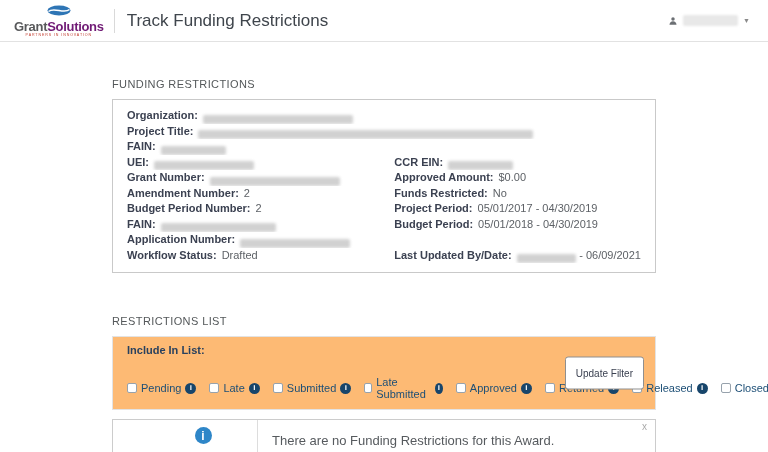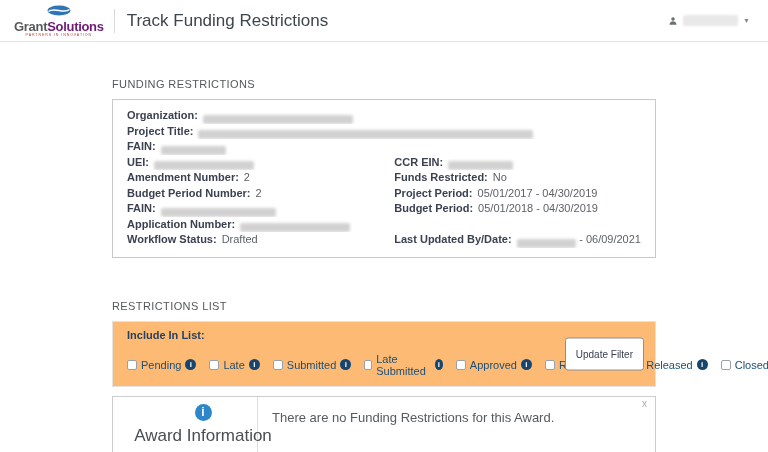--- a/index.html
+++ b/index.html
@@ -36,21 +36,21 @@
   .lbl { font-weight:bold; color:#3b4151; margin-right:5px; }
   .val { color:#5d6166; }
   .redact { display:inline-block; height:9px; background:#c6c6c6; border-radius:2px;
             filter:blur(1.5px); opacity:0.8; }
 
   .gap-lg { height:26px; }
 
   .filter-box { position:relative; border:1px solid #e3e3e3; background:#fdba74;
                 padding:7px 14px 9px 14px; }
   .include-label { font-size:11px; font-weight:bold; color:#29415e; }
-  .filters { display:flex; align-items:center; gap:13px; margin-top:12px; }
+  .filters { display:flex; align-items:center; gap:13px; margin-top:20px; }
   .filter-item { display:flex; align-items:center; gap:4px; font-size:11px; color:#1d4f76;
                  cursor:pointer; }
   .filter-item input { appearance:none; -webkit-appearance:none; width:10px; height:10px;
                        border:1px solid #97a2ac; background:#fff; border-radius:2px; margin:0;
                        cursor:pointer; }
   .info-icon { width:11px; height:11px; border-radius:50%; background:#17456b; color:#fff;
                font-size:8px; font-weight:bold; display:inline-flex; align-items:center;
                justify-content:center; line-height:1; }
   .update-filter-btn { position:absolute; right:11px; top:50%; transform:translateY(-50%);
                        background:#fff; border:1px solid #8f8f8f; border-radius:3px;
@@ -132,20 +132,30 @@
           <span class="lbl">UEI:</span>
           <span class="redact" style="width: 100px;"></span>
         </div>
         <div class="cell cell-right">
           <span class="lbl">CCR EIN:</span>
           <span class="redact" style="width: 65px;"></span>
         </div>
       </div>
       <div class="detail-row">
         <div class="cell cell-left">
+          <span class="lbl">Grant Number:</span>
+          <span class="redact" style="width: 130px;"></span>
+        </div>
+        <div class="cell cell-right">
+          <span class="lbl">Approved Amount:</span>
+          <span class="val">$0.00</span>
+        </div>
+      </div>
+      <div class="detail-row">
+        <div class="cell cell-left">
           <span class="lbl">Amendment Number:</span>
           <span class="val">2</span>
         </div>
         <div class="cell cell-right">
           <span class="lbl">Funds Restricted:</span>
           <span class="val">No</span>
         </div>
       </div>
       <div class="detail-row">
         <div class="cell cell-left">

